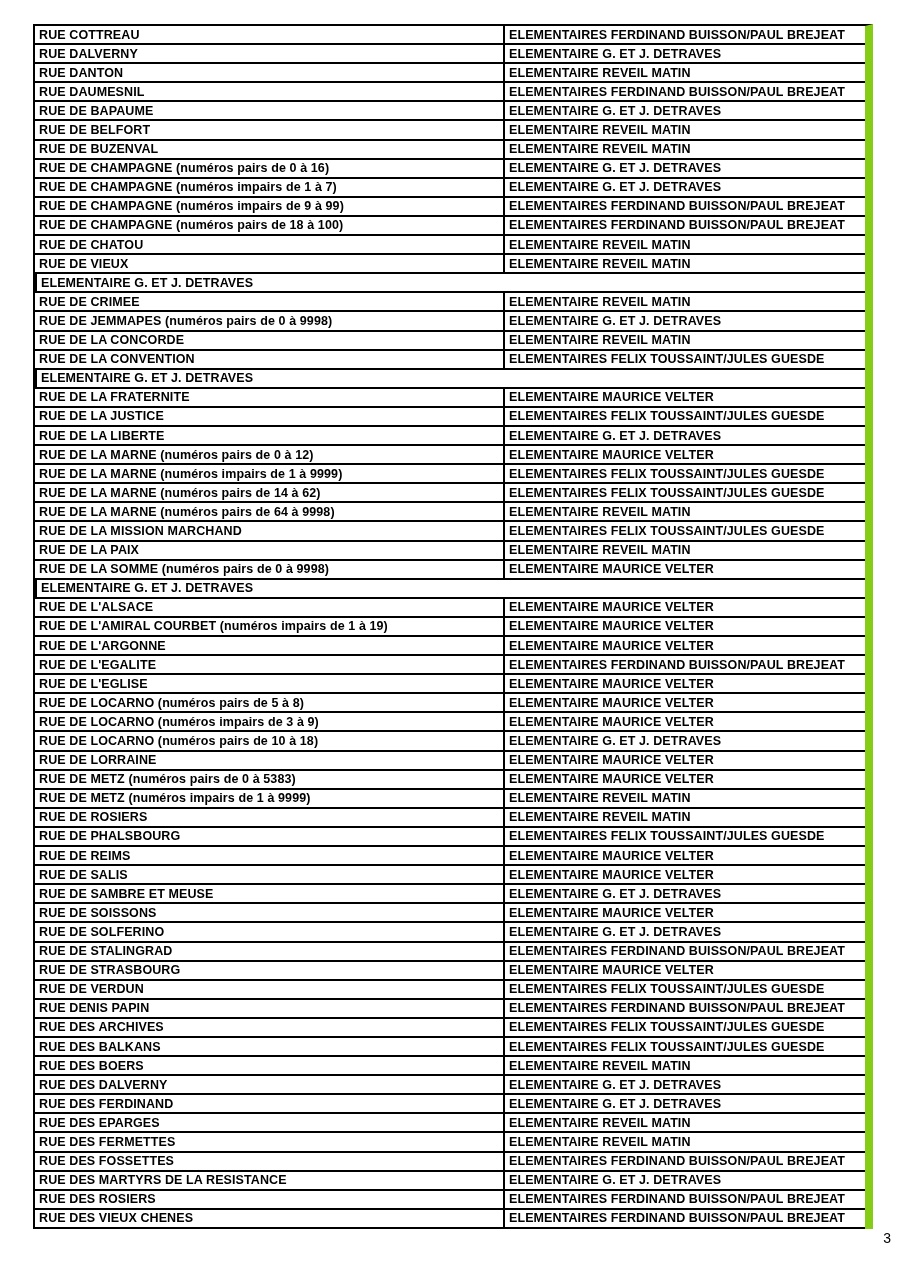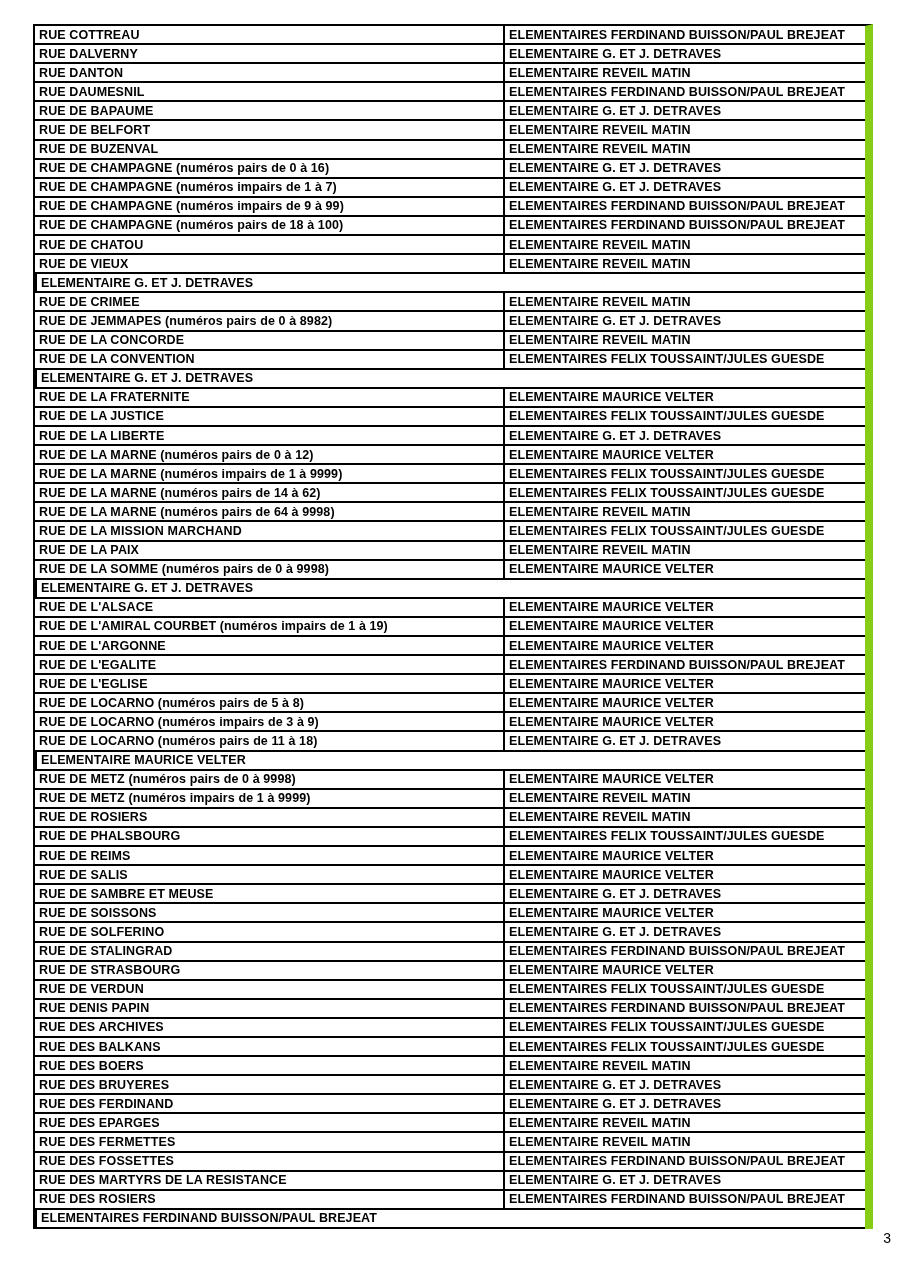--- a/index.html
+++ b/index.html
@@ -113,21 +113,21 @@
       <div class="cell school">ELEMENTAIRE REVEIL MATIN</div>
     </div>
     <div class="t-row">
       <div class="cell school">ELEMENTAIRE G. ET J. DETRAVES</div>
     </div>
     <div class="t-row">
       <div class="cell street">RUE DE CRIMEE</div>
       <div class="cell school">ELEMENTAIRE REVEIL MATIN</div>
     </div>
     <div class="t-row">
-      <div class="cell street">RUE DE JEMMAPES (numéros pairs de 0 à 8982)</div>
+      <div class="cell street">RUE DE JEMMAPES (numéros pairs de 0 à 9998)</div>
       <div class="cell school">ELEMENTAIRE G. ET J. DETRAVES</div>
     </div>
     <div class="t-row">
       <div class="cell street">RUE DE LA CONCORDE</div>
       <div class="cell school">ELEMENTAIRE REVEIL MATIN</div>
     </div>
     <div class="t-row">
       <div class="cell street">RUE DE LA CONVENTION</div>
       <div class="cell school">ELEMENTAIRES FELIX TOUSSAINT/JULES GUESDE</div>
     </div>
@@ -199,28 +199,29 @@
     </div>
     <div class="t-row">
       <div class="cell street">RUE DE LOCARNO (numéros pairs de 5 à 8)</div>
       <div class="cell school">ELEMENTAIRE MAURICE VELTER</div>
     </div>
     <div class="t-row">
       <div class="cell street">RUE DE LOCARNO (numéros impairs de 3 à 9)</div>
       <div class="cell school">ELEMENTAIRE MAURICE VELTER</div>
     </div>
     <div class="t-row">
-      <div class="cell street">RUE DE LOCARNO (numéros pairs de 11 à 18)</div>
-      <div class="cell school">ELEMENTAIRE G. ET J. DETRAVES</div>
-    </div>
-    <div class="t-row">
-      <div class="cell school">ELEMENTAIRE MAURICE VELTER</div>
-    </div>
-    <div class="t-row">
-      <div class="cell street">RUE DE METZ (numéros pairs de 0 à 9998)</div>
+      <div class="cell street">RUE DE LOCARNO (numéros pairs de 10 à 18)</div>
+      <div class="cell school">ELEMENTAIRE G. ET J. DETRAVES</div>
+    </div>
+    <div class="t-row">
+      <div class="cell street">RUE DE LORRAINE</div>
+      <div class="cell school">ELEMENTAIRE MAURICE VELTER</div>
+    </div>
+    <div class="t-row">
+      <div class="cell street">RUE DE METZ (numéros pairs de 0 à 5383)</div>
       <div class="cell school">ELEMENTAIRE MAURICE VELTER</div>
     </div>
     <div class="t-row">
       <div class="cell street">RUE DE METZ (numéros impairs de 1 à 9999)</div>
       <div class="cell school">ELEMENTAIRE REVEIL MATIN</div>
     </div>
     <div class="t-row">
       <div class="cell street">RUE DE ROSIERS</div>
       <div class="cell school">ELEMENTAIRE REVEIL MATIN</div>
     </div>
@@ -270,21 +271,21 @@
     </div>
     <div class="t-row">
       <div class="cell street">RUE DES BALKANS</div>
       <div class="cell school">ELEMENTAIRES FELIX TOUSSAINT/JULES GUESDE</div>
     </div>
     <div class="t-row">
       <div class="cell street">RUE DES BOERS</div>
       <div class="cell school">ELEMENTAIRE REVEIL MATIN</div>
     </div>
     <div class="t-row">
-      <div class="cell street">RUE DES BRUYERES</div>
+      <div class="cell street">RUE DES DALVERNY</div>
       <div class="cell school">ELEMENTAIRE G. ET J. DETRAVES</div>
     </div>
     <div class="t-row">
       <div class="cell street">RUE DES FERDINAND</div>
       <div class="cell school">ELEMENTAIRE G. ET J. DETRAVES</div>
     </div>
     <div class="t-row">
       <div class="cell street">RUE DES EPARGES</div>
       <div class="cell school">ELEMENTAIRE REVEIL MATIN</div>
     </div>
@@ -298,17 +299,18 @@
     </div>
     <div class="t-row">
       <div class="cell street">RUE DES MARTYRS DE LA RESISTANCE</div>
       <div class="cell school">ELEMENTAIRE G. ET J. DETRAVES</div>
     </div>
     <div class="t-row">
       <div class="cell street">RUE DES ROSIERS</div>
       <div class="cell school">ELEMENTAIRES FERDINAND BUISSON/PAUL BREJEAT</div>
     </div>
     <div class="t-row">
+      <div class="cell street">RUE DES VIEUX CHENES</div>
       <div class="cell school">ELEMENTAIRES FERDINAND BUISSON/PAUL BREJEAT</div>
     </div>
   </div>
 
 <div class="page-number">3</div>
 
 </body></html>

